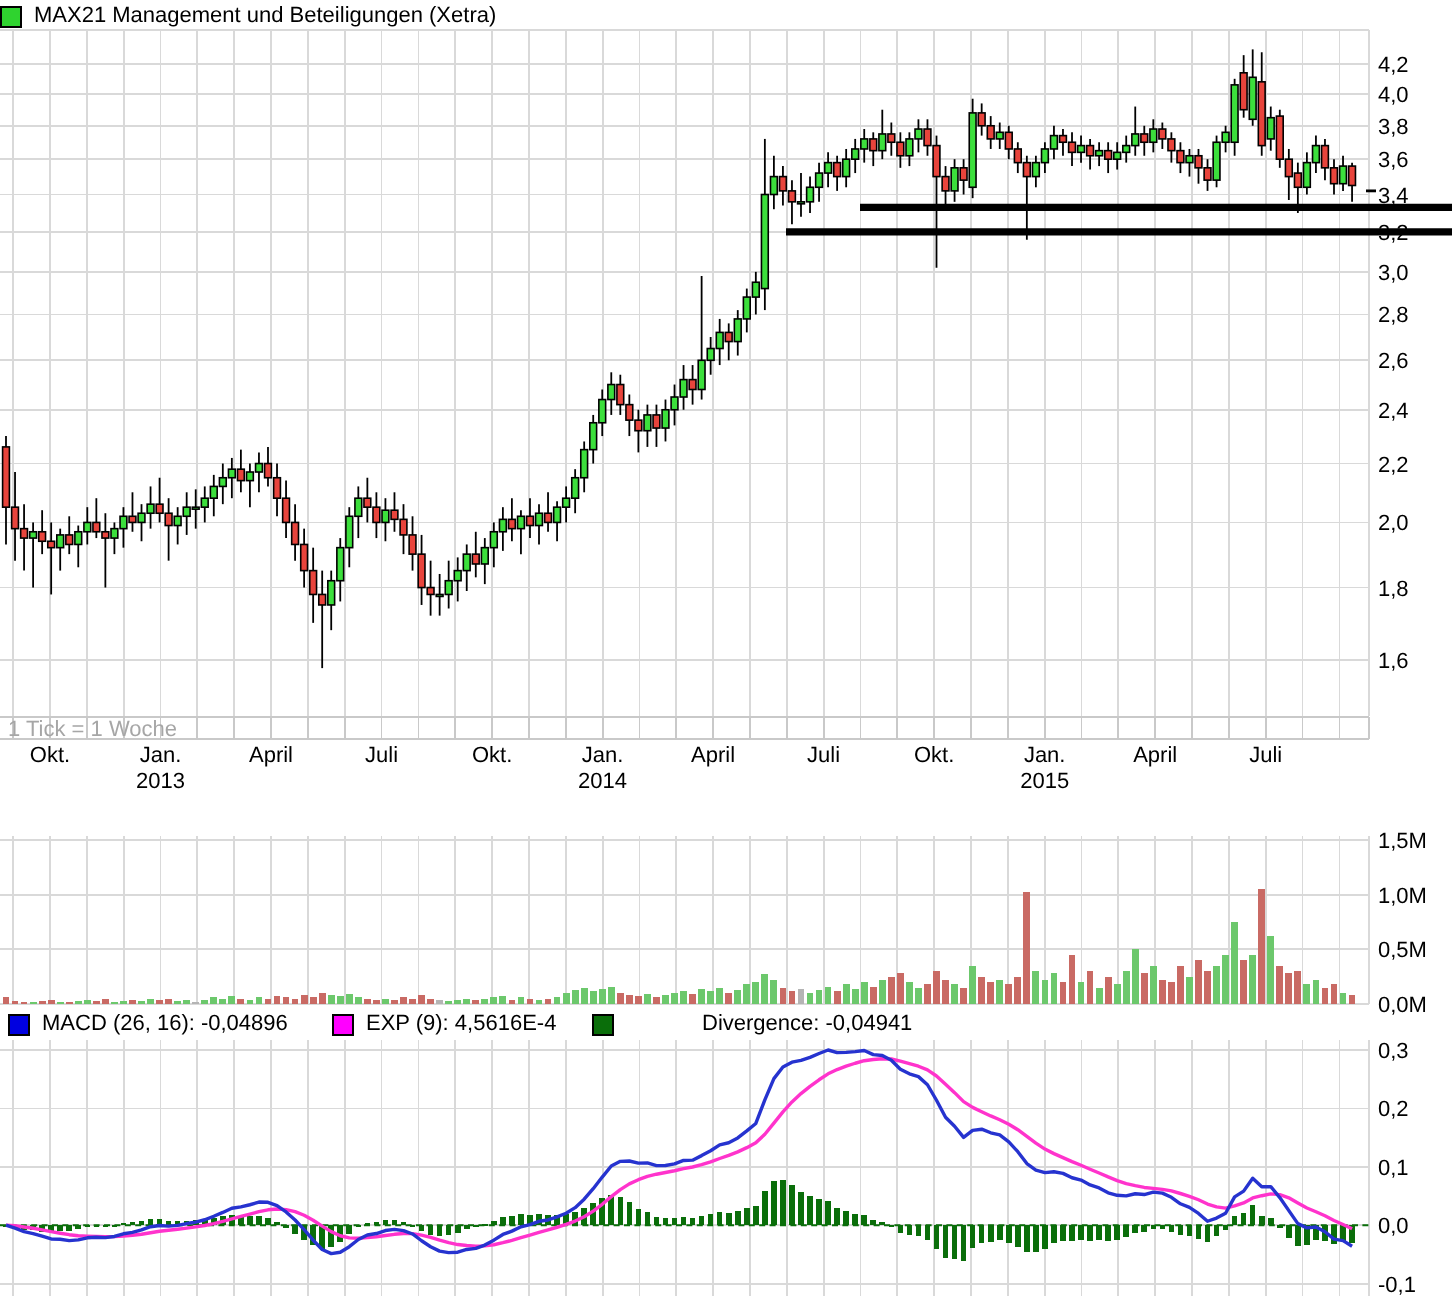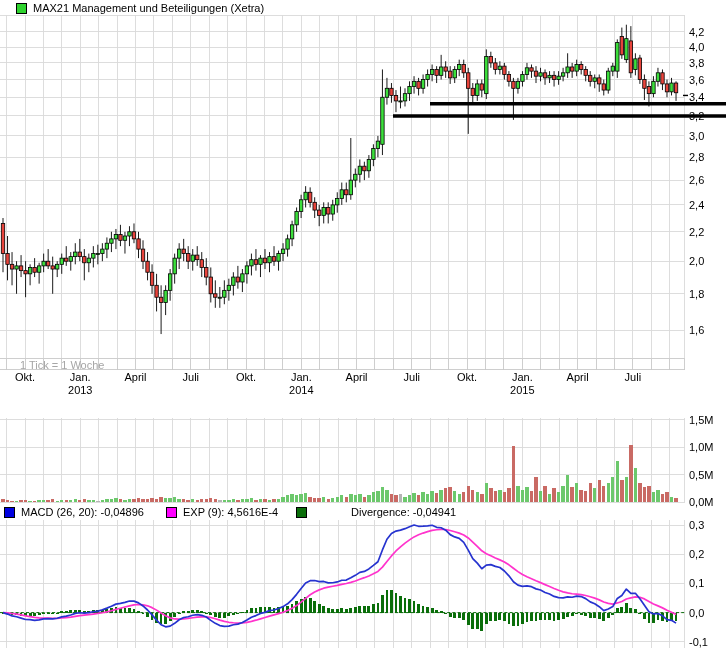--- a/index.html
+++ b/index.html
@@ -1,21 +1,21 @@
 <!DOCTYPE html>
 <html><head>
 <meta charset="utf-8">
 <style>
   html,body{margin:0;padding:0;background:#ffffff;}
   .screen{position:relative;width:726px;height:652px;background:#fff;overflow:hidden;
           font-family:"Liberation Sans", sans-serif;}
   svg{position:absolute;left:0;top:0;}
   .legend{position:absolute;display:flex;align-items:center;gap:6px;font-size:11px;color:#000;white-space:nowrap;}
   .swatch{display:inline-block;width:9px;height:9px;border:1px solid #000;flex:0 0 auto;}
-  .tick-note{position:absolute;left:20px;top:359px;font-size:11px;color:#a6a6a6;}
+  .tick-note{position:absolute;left:4px;top:359px;font-size:11px;color:#a6a6a6;}
 </style>
 </head>
 <body>
 
 <div class="screen">
   <svg id="chart" width="726" height="652" viewBox="0 0 726 652">
       <defs>
         <clipPath id="cMain">
           <rect x="0" y="15" width="726" height="343"></rect>
         </clipPath>
@@ -857,31 +857,31 @@
         <text x="577.6000000000001" y="381" text-anchor="middle">April</text>
         <text x="632.8600000000001" y="381" text-anchor="middle">Juli</text>
       </g>
       <g>
         <line x1="430" y1="103.68155806636304" x2="726" y2="103.68155806636304" stroke="#000000" stroke-width="3.6"></line>
         <line x1="393" y1="115.98639977004461" x2="726" y2="115.98639977004461" stroke="#000000" stroke-width="3.6"></line>
         <line x1="683" y1="95.44106971797521" x2="688" y2="95.44106971797521" stroke="#000" stroke-width="1.4"></line>
       </g>
     </svg>
 
-  <div class="legend" style="left:16px;top:2px;">
+  <div class="legend" style="left:0;top:2px;">
     <span class="swatch" style="background: rgb(47, 211, 47);"></span>
     <span>MAX21 Management und Beteiligungen (Xetra)</span>
   </div>
 
   <div class="tick-note">1 Tick = 1 Woche</div>
 
 
   <div class="legend" style="left:4px;top:506px;">
     <span class="swatch" style="background: rgb(0, 0, 224);"></span>
-    <span>MACD (26, 20): -0,04896</span>
+    <span>MACD (26, 16): -0,04896</span>
   </div>
   <div class="legend" style="left:166px;top:506px;">
     <span class="swatch" style="background: rgb(255, 0, 255);"></span>
     <span>EXP (9): 4,5616E-4</span>
   </div>
   <div class="legend" style="left:296px;top:506px;gap:44px;">
     <span class="swatch" style="background: rgb(10, 110, 10);"></span>
     <span>Divergence: -0,04941</span>
   </div>
 </div>

